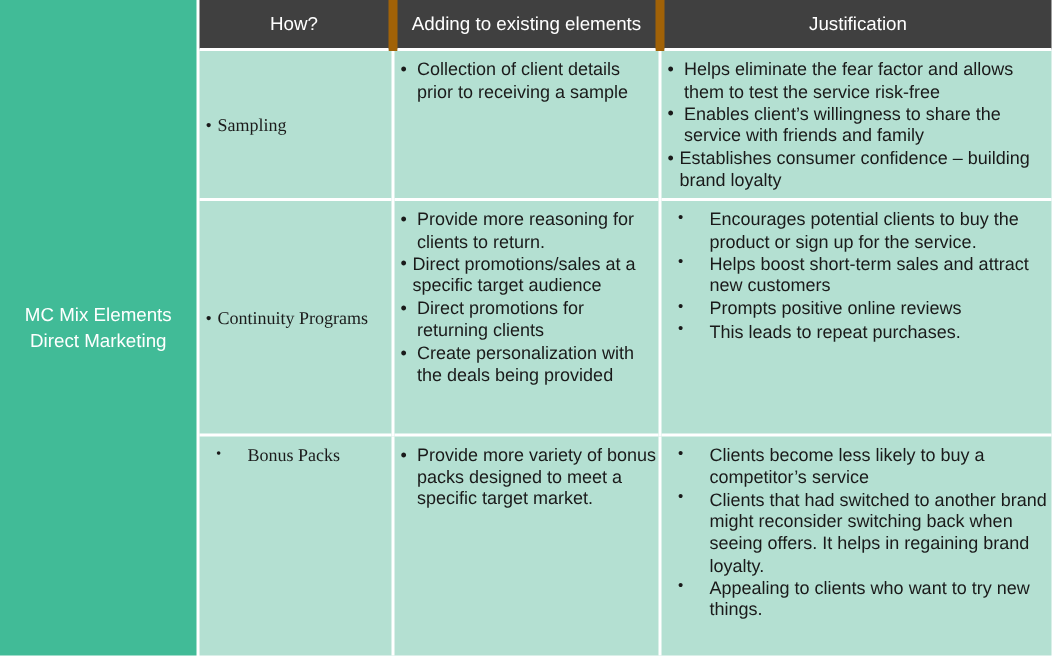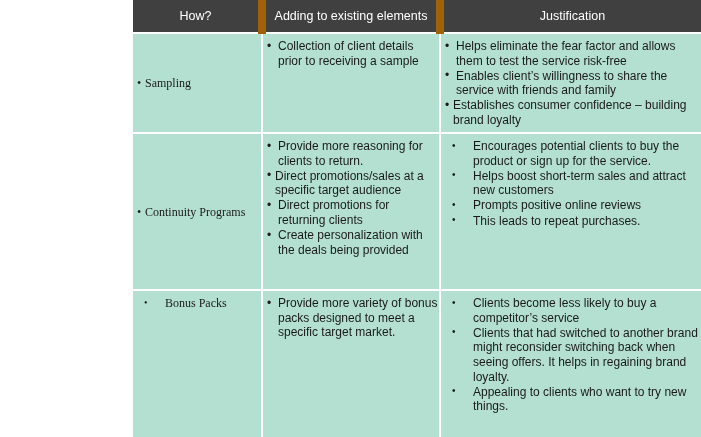--- a/index.html
+++ b/index.html
@@ -67,21 +67,21 @@
     font-size: 12.5px;
     line-height: 16px;
     font-weight: normal;
     text-align: center;
     vertical-align: middle;
     height: 33px;
     padding: 1px 6px;
     border: none;
     box-sizing: border-box;
   }
-  th.hcell + th.hcell { border-left: 8px solid #a16207; }
+  th.hcell + th.hcell { border-left: 6px solid #a16207; }
 
   td.cell {
     background: #b4e0d2;
     color: #1a1a1a;
     font-size: 12px;
     line-height: 14.6px;
     vertical-align: top;
     padding: 5px 0 4px 4px;
     border-top: 2px solid #ffffff;
     border-left: 2px solid #ffffff;
@@ -141,20 +141,24 @@
   .label-line.indented::before {
     left: 7px;
     font-size: 10px;
   }
 </style>
 </head>
 <body>
 
 <div class="slide">
 
+  <div class="left-panel">
+    <div class="left-panel-text">MC Mix Elements
+Direct Marketing</div>
+  </div>
 
   <div class="table-wrap">
     <table class="grid">
       <colgroup>
         <col class="c-how">
         <col class="c-adding">
         <col class="c-just">
       </colgroup>
       <thead>
         <tr>

